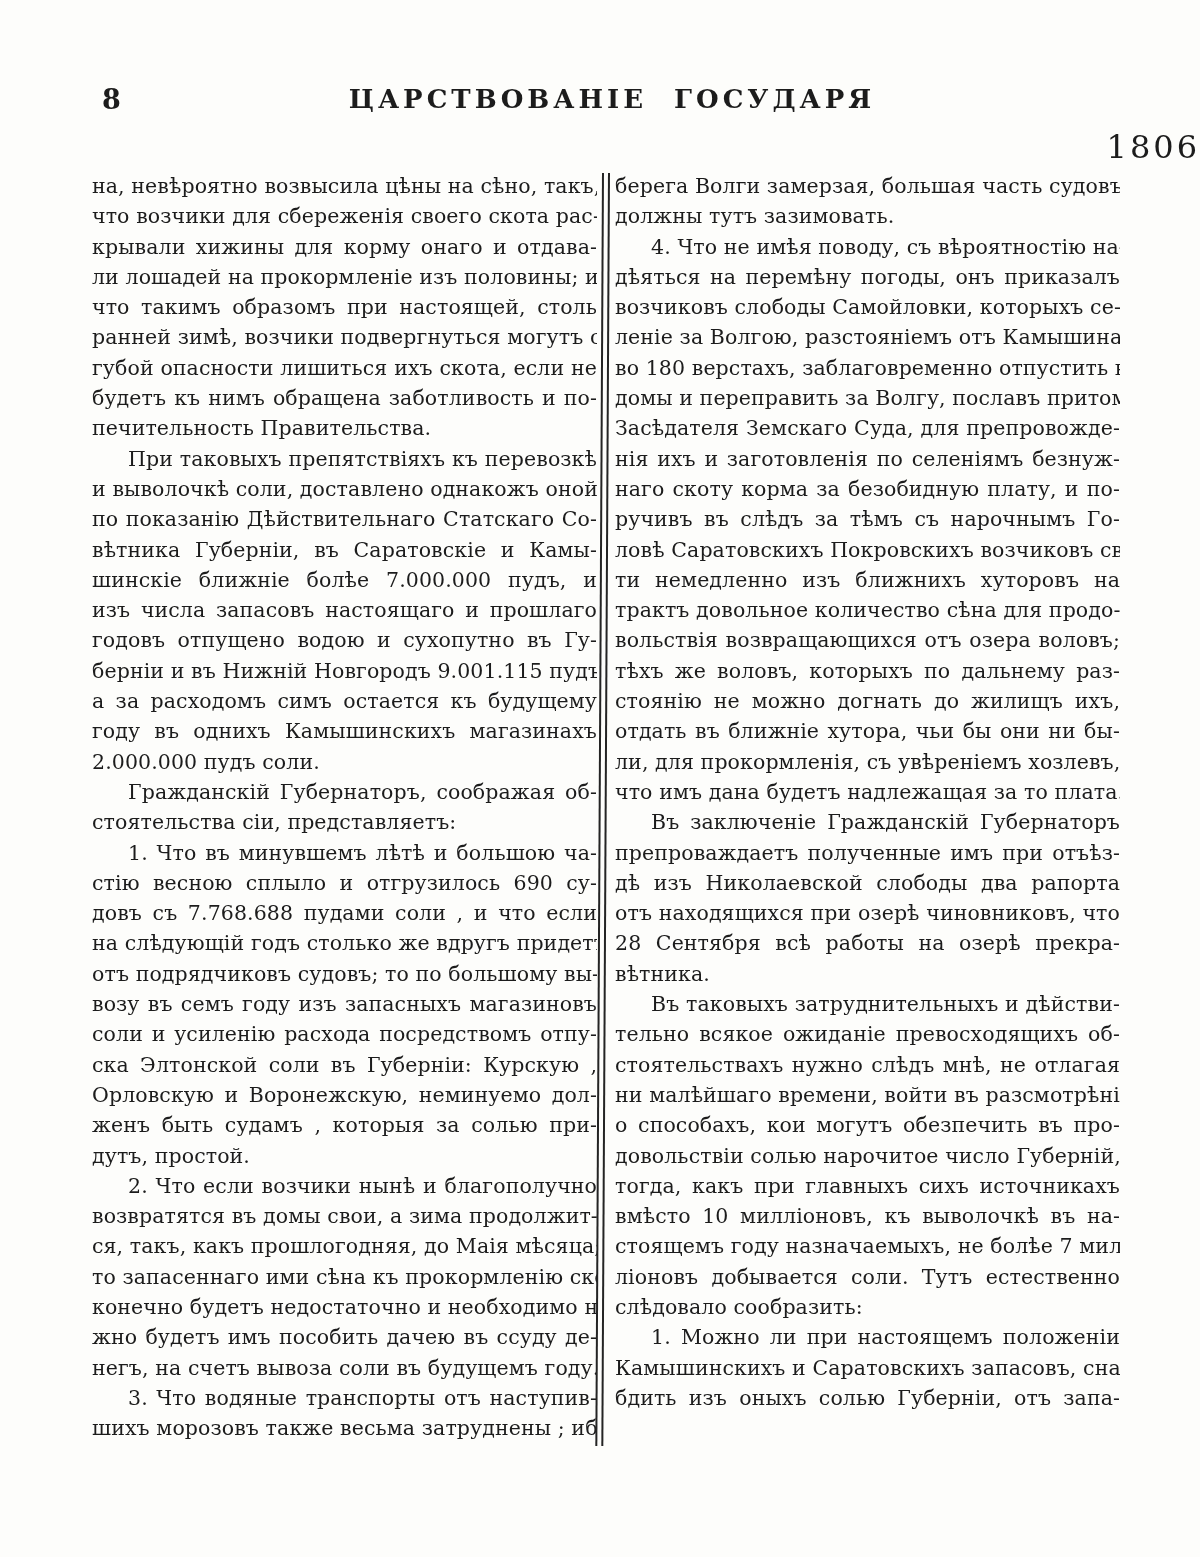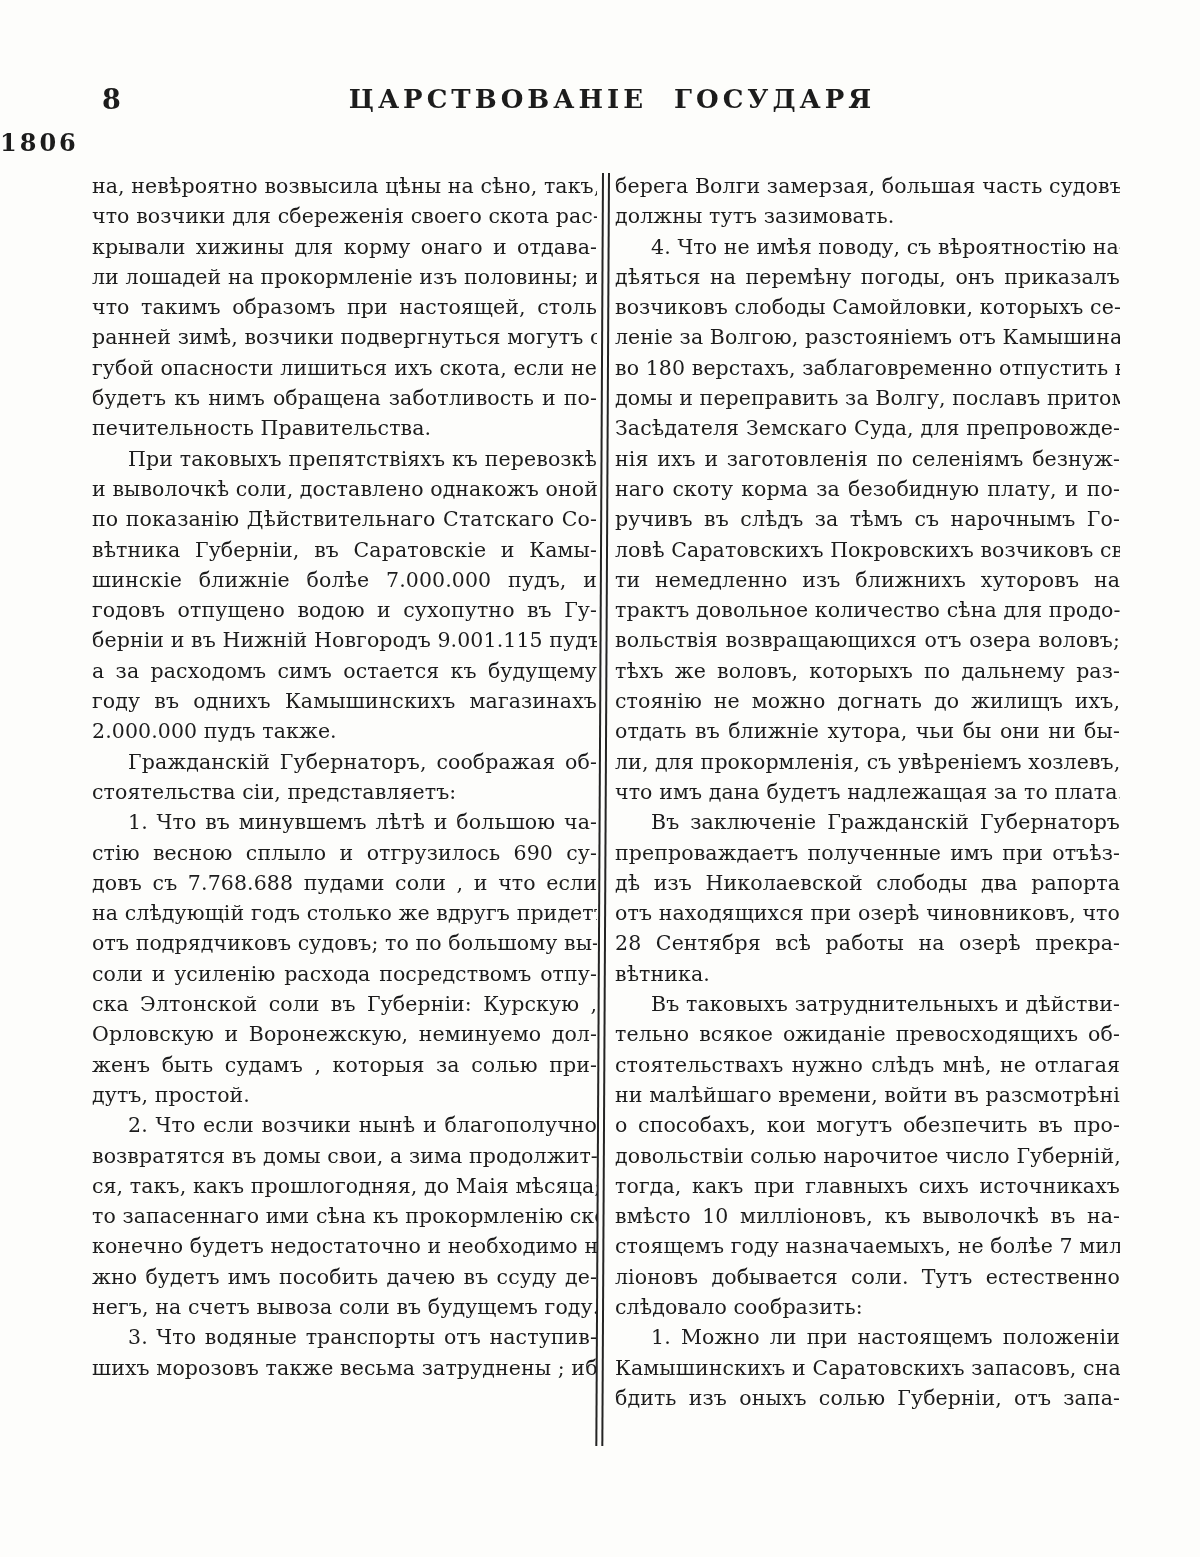--- a/index.html
+++ b/index.html
@@ -34,23 +34,23 @@
     letter-spacing: 4px;
     word-spacing: 14px;
     white-space: nowrap;
     margin-left: 12px;
   }
   .year {
     position: absolute;
     left: 0;
     top: 128px;
     width: 100%;
-    text-align: left;
-    font-size: 24px;
-    font-weight: bold;
+    text-align: right;
+    font-size: 32px;
+    font-weight: normal;
     letter-spacing: 3px;
   }
   .columns {
     position: absolute;
     left: 92px;
     top: 171px;
     width: 1028px;
     display: flex;
   }
   .col {
@@ -104,32 +104,34 @@
         <div class="line">что такимъ образомъ при настоящей, столь</div>
         <div class="line">ранней зимѣ, возчики подвергнуться могутъ су-</div>
         <div class="line">губой опасности лишиться ихъ скота, если не</div>
         <div class="line">будетъ къ нимъ обращена заботливость и по-</div>
         <div class="line end">печительность Правительства.</div>
         <div class="line indent">При таковыхъ препятствіяхъ къ перевозкѣ</div>
         <div class="line">и выволочкѣ соли, доставлено однакожъ оной,</div>
         <div class="line">по показанію Дѣйствительнаго Статскаго Со-</div>
         <div class="line">вѣтника Губерніи, въ Саратовскіе и Камы-</div>
         <div class="line">шинскіе ближніе болѣе 7.000.000 пудъ, и</div>
+        <div class="line">изъ числа запасовъ настоящаго и прошлаго</div>
         <div class="line">годовъ отпущено водою и сухопутно въ Гу-</div>
         <div class="line">берніи и въ Нижній Новгородъ 9.001.115 пудъ,</div>
         <div class="line">а за расходомъ симъ остается къ будущему</div>
         <div class="line">году въ однихъ Камышинскихъ магазинахъ</div>
-        <div class="line end">2.000.000 пудъ также.</div>
+        <div class="line end">2.000.000 пудъ соли.</div>
         <div class="line indent">Гражданскій Губернаторъ, соображая об-</div>
         <div class="line end">стоятельства сіи, представляетъ:</div>
         <div class="line indent">1. Что въ минувшемъ лѣтѣ и большою ча-</div>
         <div class="line">стію весною сплыло и отгрузилось 690 су-</div>
         <div class="line">довъ съ 7.768.688 пудами соли , и что если</div>
         <div class="line">на слѣдующій годъ столько же вдругъ придетъ</div>
         <div class="line">отъ подрядчиковъ судовъ; то по большому вы-</div>
+        <div class="line">возу въ семъ году изъ запасныхъ магазиновъ</div>
         <div class="line">соли и усиленію расхода посредствомъ отпу-</div>
         <div class="line">ска Элтонской соли въ Губерніи: Курскую ,</div>
         <div class="line">Орловскую и Воронежскую, неминуемо дол-</div>
         <div class="line">женъ быть судамъ , которыя за солью при-</div>
         <div class="line end">дутъ, простой.</div>
         <div class="line indent">2. Что если возчики нынѣ и благополучно</div>
         <div class="line">возвратятся въ домы свои, а зима продолжит-</div>
         <div class="line">ся, такъ, какъ прошлогодняя, до Маія мѣсяца;</div>
         <div class="line">то запасеннаго ими сѣна къ прокормленію скота</div>
         <div class="line">конечно будетъ недостаточно и необходимо ну-</div>

